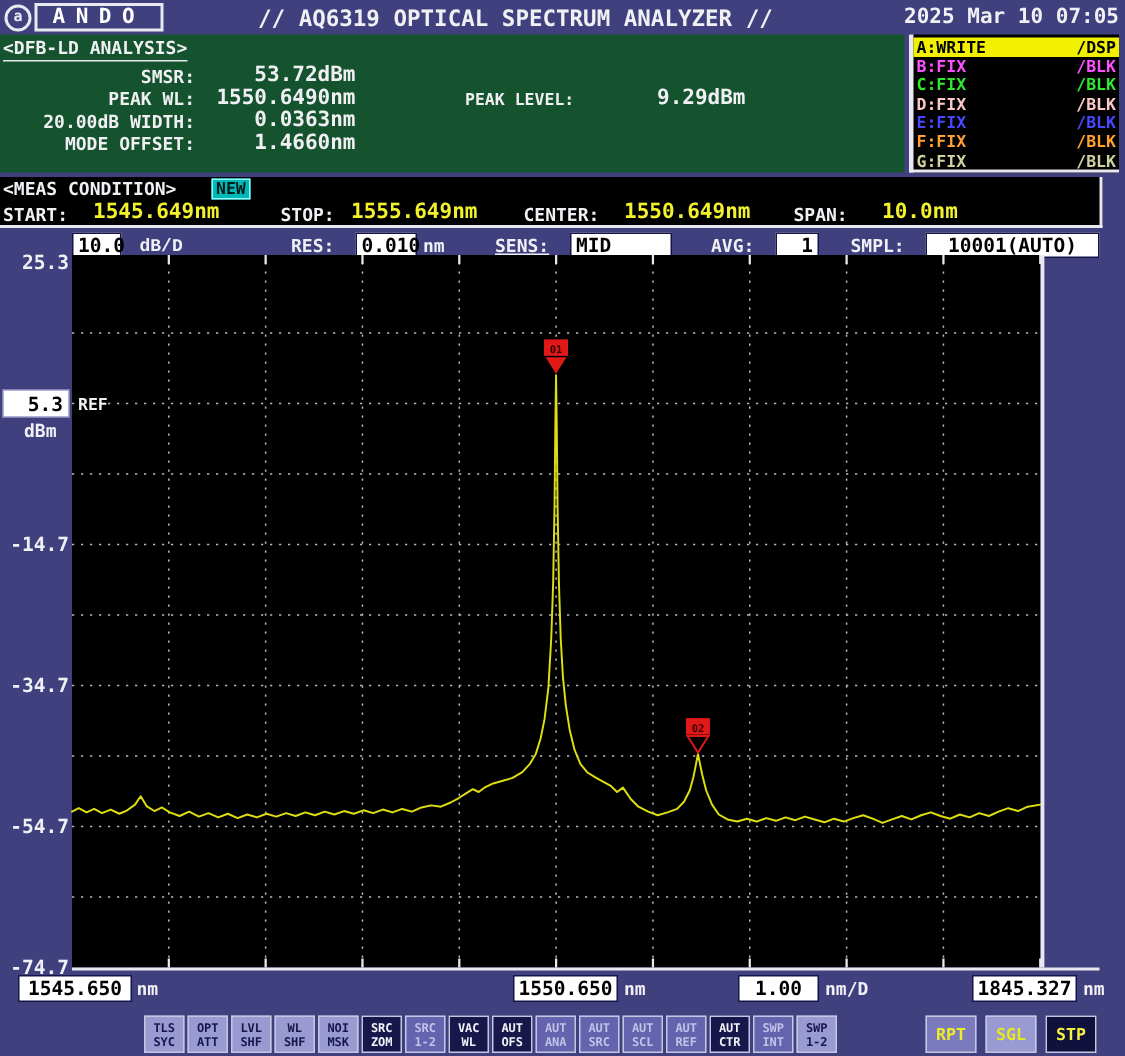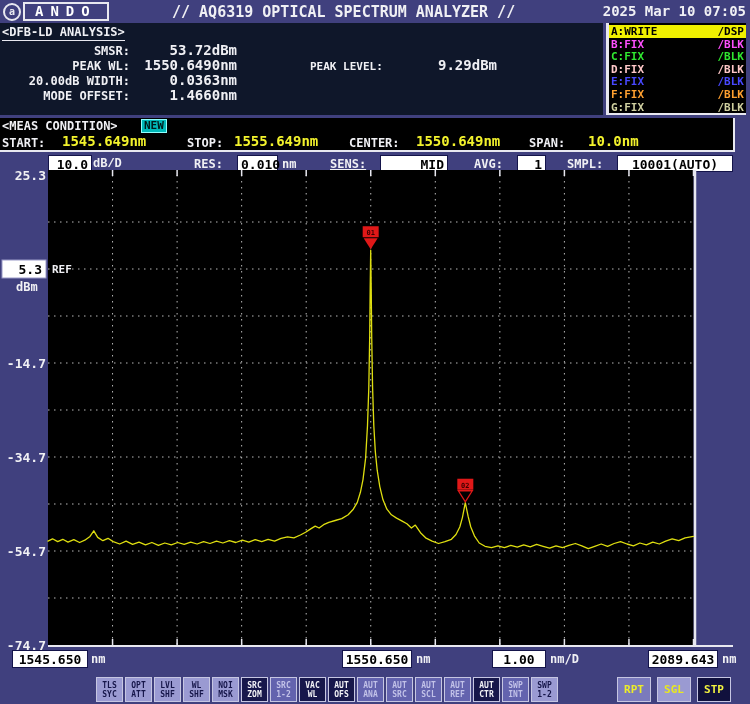--- a/index.html
+++ b/index.html
@@ -12,21 +12,21 @@
   }
   
   #header{position:absolute;left:0;top:0;width:750px;height:23px;}
   #logo-mark{position:absolute;left:3px;top:3px;width:14px;height:14px;border:2px solid #e8e8f0;border-radius:50%;
     font-size:10px;line-height:14px;text-align:center;color:#e8e8f0;}
   #logo-box{position:absolute;left:23px;top:2px;height:15px;border:2px solid #e8e8f0;padding:0 10px;
     font-size:14px;line-height:15px;letter-spacing:7px;color:#fff;}
   #hdr-title{position:absolute;left:172px;top:3px;font-size:15px;}
   #hdr-date{position:absolute;right:4px;top:3px;font-size:14px;}
   
-  #dfb{position:absolute;left:0;top:23px;width:603px;height:92px;background:#0f172a;}
+  #dfb{position:absolute;left:0;top:23px;width:603px;height:92px;background:#14532d;}
   #dfb-title{position:absolute;left:2px;top:2px;font-size:12px;border-bottom:1px solid #e8e8f0;padding-bottom:1px;}
   .dfb-row{position:absolute;left:0;height:15px;width:240px;}
   .dfb-lbl{position:absolute;right:110px;top:2px;font-size:12px;white-space:pre;}
   .dfb-val{position:absolute;right:3px;top:0;font-size:14px;white-space:pre;}
   #peak-lvl-lbl{position:absolute;left:310px;top:37px;font-size:11px;}
   #peak-lvl-val{position:absolute;left:438px;top:34px;font-size:14px;}
   
   #traces{position:absolute;left:606px;top:23px;width:140px;height:92px;background:#000;
     border-left:3px solid #e8e8f0;border-bottom:2px solid #e8e8f0;box-sizing:border-box;}
   .trow{position:absolute;left:0;width:137px;height:13px;font-size:11px;line-height:13px;}
@@ -138,27 +138,27 @@
         <div class="meas-lbl" style="left: 187px;">STOP:</div>
         <div class="meas-val" style="left: 234px;">1555.649nm</div>
         <div class="meas-lbl" style="left: 349px;">CENTER:</div>
         <div class="meas-val" style="left: 416px;">1550.649nm</div>
         <div class="meas-lbl" style="left: 529px;">SPAN:</div>
         <div class="meas-val" style="left: 588px;">10.0nm</div>
       </div>
   </div>
 
   <div id="settings-row">
-      <div class="wbox" style="left: 48px; width: 44px; text-align: right; padding: 0px 3px;">10.0</div>
+      <div class="wbox" style="left: 48px; width: 33px; text-align: right; padding: 0px 3px;">10.0</div>
       <div class="set-lbl" style="left: 93px; font-family: Liberation Mono, monospace;">dB/D</div>
       <div class="set-lbl" style="left: 194px;">RES:</div>
       <div class="wbox" style="left: 237px; width: 41px; text-align: center; padding: 0px 3px;">0.010</div>
       <div class="set-lbl" style="left: 282px;">nm</div>
       <div class="set-lbl" style="left: 330px; text-decoration: underline;">SENS:</div>
-      <div class="wbox" style="left: 380px; width: 68px; text-align: right; padding: 0px 3px;">MID</div>
+      <div class="wbox" style="left: 380px; width: 68px; text-align: left; padding: 0px 3px;">MID</div>
       <div class="set-lbl" style="left: 474px;">AVG:</div>
       <div class="wbox" style="left: 517px; width: 29px; text-align: right; padding: 0px 3px;">1</div>
       <div class="set-lbl" style="left: 567px;">SMPL:</div>
       <div class="wbox" style="left: 617px; width: 116px; text-align: center; padding: 0px 3px;">10001(AUTO)</div>
     </div>
 
   <svg id="plot" width="750" height="704" viewBox="0 0 750 704">
       <rect x="48" y="170" width="645.5" height="475" fill="#000"></rect>
       <line x1="112.55" y1="175" x2="112.55" y2="645" stroke="#b8b8b8" stroke-width="1" stroke-dasharray="1.5 4.5"></line>
       <line x1="177.1" y1="175" x2="177.1" y2="645" stroke="#b8b8b8" stroke-width="1" stroke-dasharray="1.5 4.5"></line>
@@ -218,21 +218,21 @@
       <polygon points="458.31574999999475,490.731 472.31574999999475,490.731 465.31574999999475,501.731" fill="#000" stroke="#e01818" stroke-width="1.3"></polygon>
     </svg>
 
   <div id="xaxis-row">
       <div class="xbox" style="left: 12px; width: 76px;">1545.650</div>
       <div class="x-unit" style="left: 91px;">nm</div>
       <div class="xbox" style="left: 342px; width: 70px;">1550.650</div>
       <div class="x-unit" style="left: 416px;">nm</div>
       <div class="xbox" style="left: 492px; width: 54px;">1.00</div>
       <div class="x-unit" style="left: 550px;">nm/D</div>
-      <div class="xbox" style="left: 648px; width: 70px;">2089.643</div>
+      <div class="xbox" style="left: 648px; width: 70px;">1845.327</div>
       <div class="x-unit" style="left: 722px;">nm</div>
     </div>
 
   <div id="softkeys">
       <div class="sk light" style="left: 96px;">TLS
 SYC</div>
       <div class="sk light" style="left: 125px;">OPT
 ATT</div>
       <div class="sk light" style="left: 154px;">LVL
 SHF</div>

